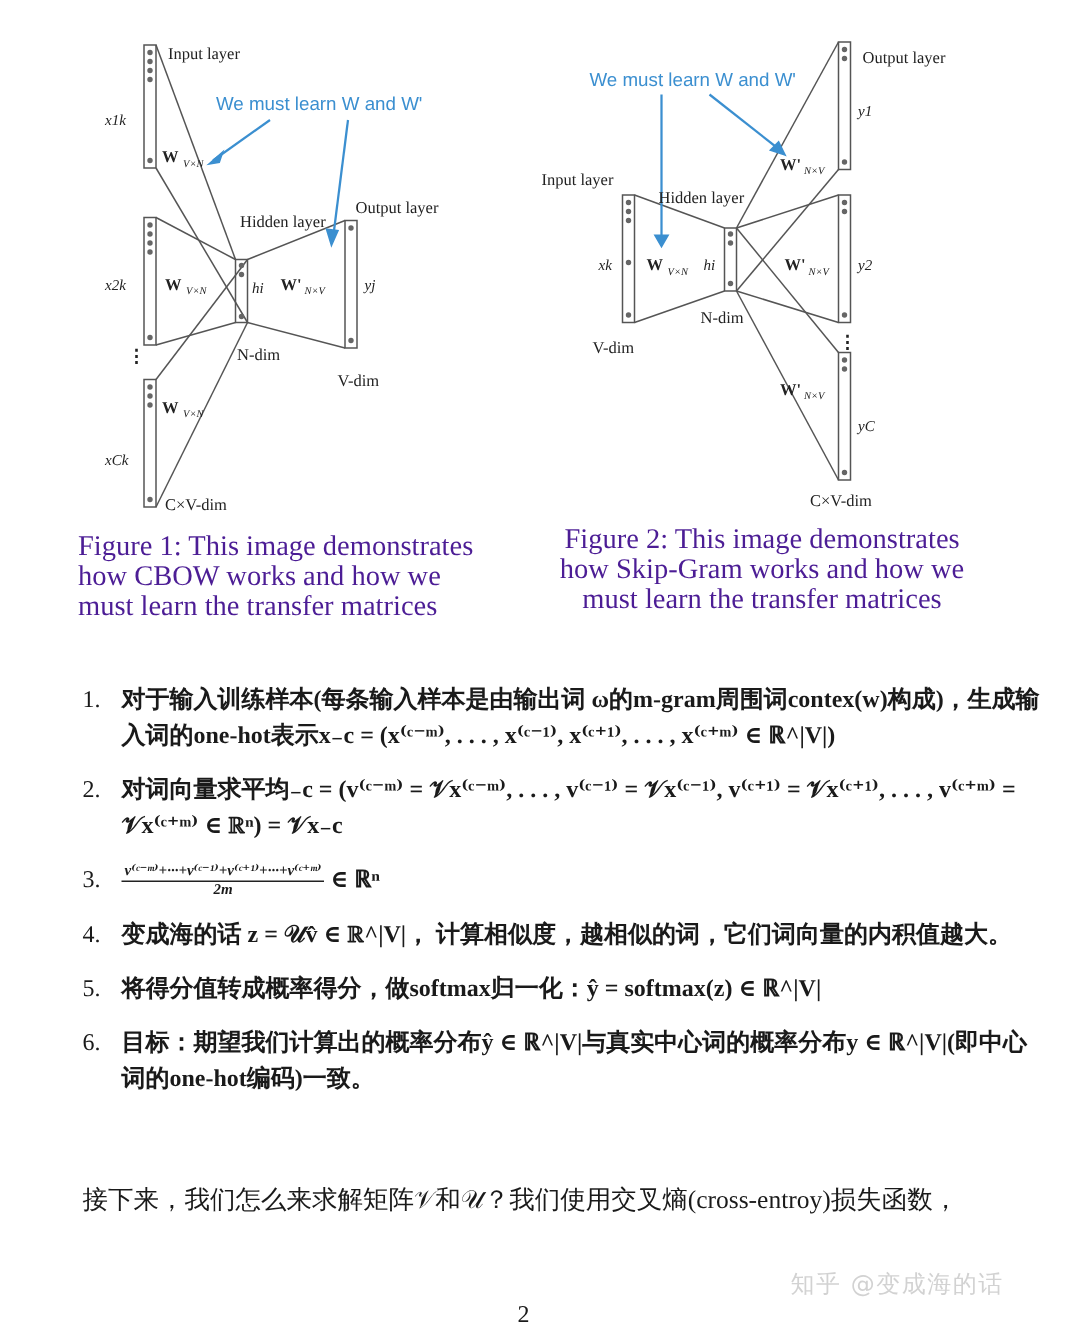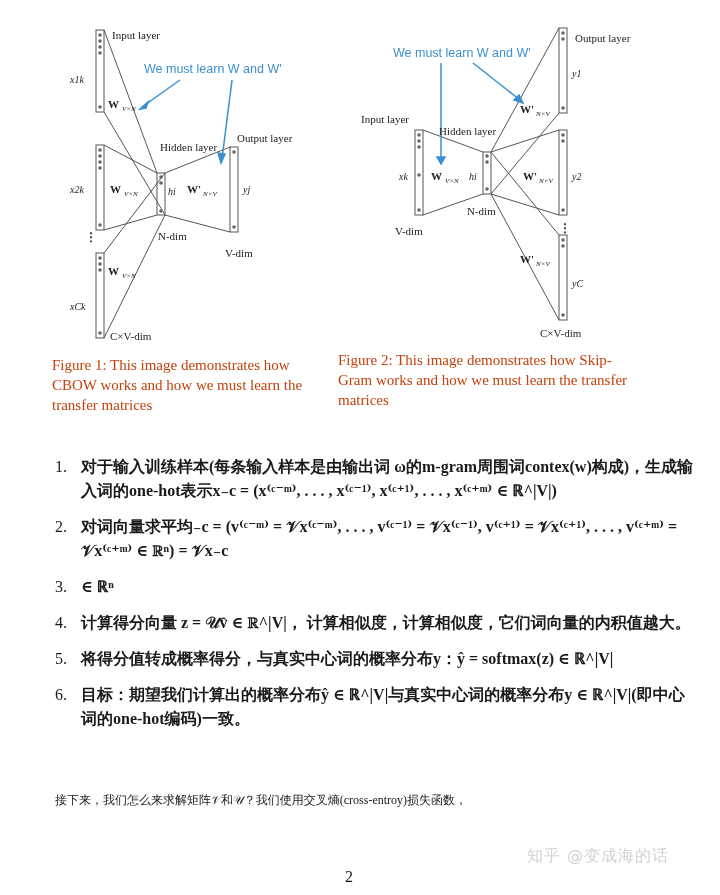--- a/index.html
+++ b/index.html
@@ -3,31 +3,31 @@
 <meta charset="utf-8">
 <style>
   html, body { margin:0; padding:0; background:#ffffff; }
   body { width:720px; height:895px; position:relative; overflow:hidden; color:#1a1a1a;
          font-family:"Liberation Serif","DejaVu Serif",serif; }
   .fig { position:absolute; }
   #fig1 { left:60px; top:25px; width:280px; height:320px; }
   #fig2 { left:355px; top:25px; width:300px; height:320px; }
   svg text { font-family:"Liberation Serif","DejaVu Serif",serif; fill:#222; }
   .blue { fill:#3b8fd0 !important; font-family:"Liberation Sans","DejaVu Sans",sans-serif !important; }
-  .caption { position:absolute; font-size:15px; line-height:20px; color:#c2410c; }
+  .caption { position:absolute; font-size:19px; line-height:20px; color:#4c1d95; }
   #cap1 { left:52px; top:355px; width:275px; }
-  #cap2 { left:338px; top:350px; width:300px; }
+  #cap2 { left:358px; top:350px; width:300px;text-align:center; }
   .list { position:absolute; left:55px; top:455px; width:640px; font-size:16px; line-height:24px; }
   .item { position:relative; padding-left:26px; margin-bottom:12px; }
   .item .num { position:absolute; left:0; top:0; }
   .item .txt { display:block;font-weight:bold; }
   .frac { display:inline-block; vertical-align:middle; text-align:center; font-size:10px; line-height:12px; font-style:italic; }
   .frac .top { display:block; border-bottom:1px solid #222; padding:0 2px; }
   .frac .bot { display:block; }
-  #para { position:absolute; left:55px; top:788px; width:650px; font-size:12px; line-height:24px; }
+  #para { position:absolute; left:55px; top:788px; width:650px; font-size:17px; line-height:24px; }
   #pagenum { position:absolute; left:345px; top:868px; font-size:16px; }
   #watermark { position:absolute; left:527px; top:846px; font-size:16px; color:#d2d2d2;
                font-family:"DejaVu Sans","Liberation Sans",sans-serif; letter-spacing:1px; }
 </style>
 </head>
 <body>
 
 <div class="fig" id="fig1">
   <svg width="280" height="320" viewBox="0 0 280 320">
     <g stroke="#555" stroke-width="1" fill="none">
@@ -175,29 +175,29 @@
   <div class="item">
     <span class="num">1.</span>
     <span class="txt">对于输入训练样本(每条输入样本是由输出词 ω的m-gram周围词contex(w)构成)，生成输入词的one-hot表示x₋c = (x⁽ᶜ⁻ᵐ⁾, . . . , x⁽ᶜ⁻¹⁾, x⁽ᶜ⁺¹⁾, . . . , x⁽ᶜ⁺ᵐ⁾ ∈ ℝ^|V|)</span>
   </div>
   <div class="item">
     <span class="num">2.</span>
     <span class="txt">对词向量求平均₋c = (v⁽ᶜ⁻ᵐ⁾ = 𝒱x⁽ᶜ⁻ᵐ⁾, . . . , v⁽ᶜ⁻¹⁾ = 𝒱x⁽ᶜ⁻¹⁾, v⁽ᶜ⁺¹⁾ = 𝒱x⁽ᶜ⁺¹⁾, . . . , v⁽ᶜ⁺ᵐ⁾ = 𝒱x⁽ᶜ⁺ᵐ⁾ ∈ ℝⁿ) = 𝒱x₋c</span>
   </div>
   <div class="item">
     <span class="num">3.</span>
-    <span class="txt"><span> ∈ ℝⁿ</span></span>
+    <span class="txt"><span class="frac"><span class="top">v⁽ᶜ⁻ᵐ⁾+···+v⁽ᶜ⁻¹⁾+v⁽ᶜ⁺¹⁾+···+v⁽ᶜ⁺ᵐ⁾</span><span class="bot">2m</span></span><span> ∈ ℝⁿ</span></span>
   </div>
   <div class="item">
     <span class="num">4.</span>
-    <span class="txt">计算得分向量 z = 𝒰v̂ ∈ ℝ^|V|， 计算相似度，计算相似度，它们词向量的内积值越大。</span>
+    <span class="txt">变成海的话 z = 𝒰v̂ ∈ ℝ^|V|， 计算相似度，越相似的词，它们词向量的内积值越大。</span>
   </div>
   <div class="item">
     <span class="num">5.</span>
-    <span class="txt">将得分值转成概率得分，与真实中心词的概率分布y：ŷ = softmax(z) ∈ ℝ^|V|</span>
+    <span class="txt">将得分值转成概率得分，做softmax归一化：ŷ = softmax(z) ∈ ℝ^|V|</span>
   </div>
   <div class="item">
     <span class="num">6.</span>
     <span class="txt">目标：期望我们计算出的概率分布ŷ ∈ ℝ^|V|与真实中心词的概率分布y ∈ ℝ^|V|(即中心词的one-hot编码)一致。</span>
   </div>
 </div>
 
 <div id="para">接下来，我们怎么来求解矩阵𝒱和𝒰？我们使用交叉熵(cross-entroy)损失函数，</div>
 <div id="pagenum">2</div>
 <div id="watermark">知乎 @变成海的话</div>

